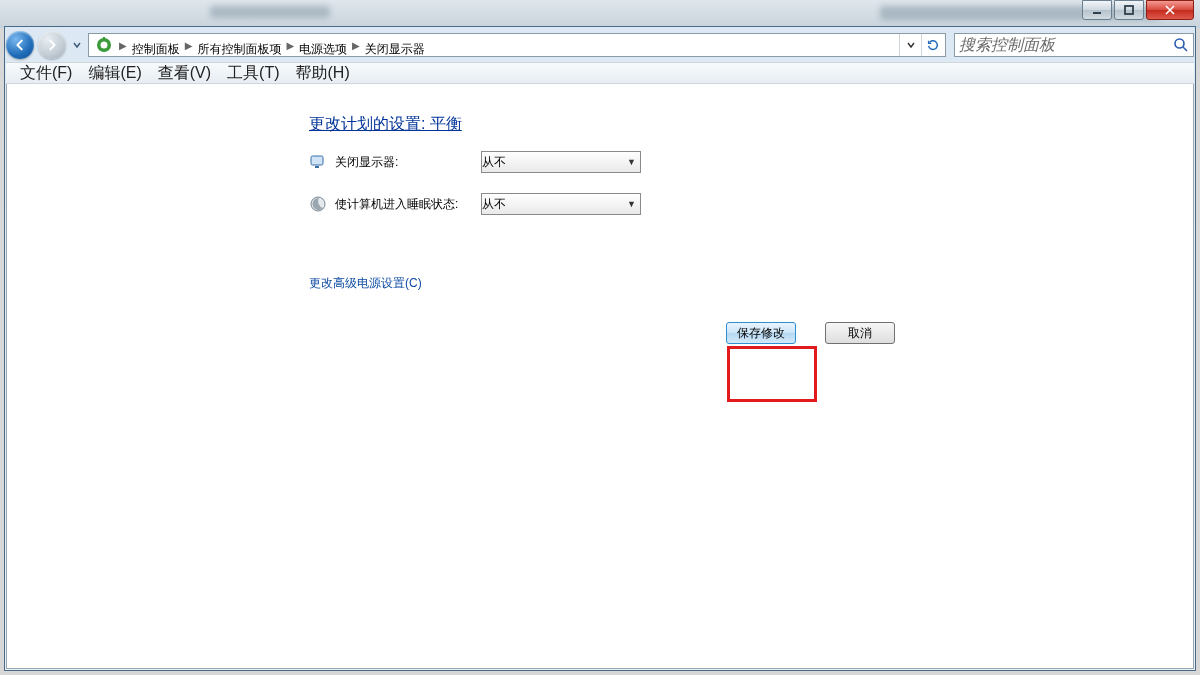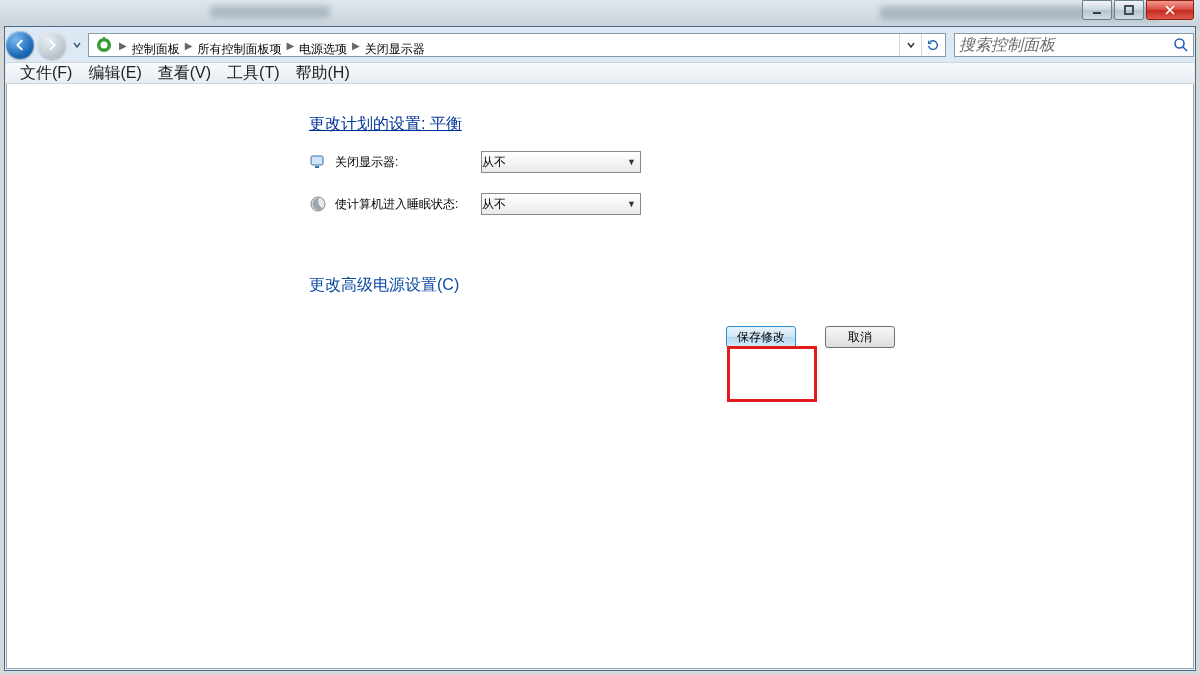--- a/index.html
+++ b/index.html
@@ -33,21 +33,21 @@
     .client { position:absolute; top:84px; left:6px; right:6px; bottom:6px; background:#fff; border:1px solid #9aa6b0; border-top:none;}
     .outer-chrome { position:absolute; top:26px; left:4px; right:4px; bottom:4px; border:1px solid #4a6b88; background:linear-gradient(#dce8f3,#e9f1f8);}
     .content { position:absolute; top:0; left:0; right:0; bottom:0; padding: 30px 0 0 0;}
     .page-title { color:#003399; font-size:16px; margin-left:302px; margin-bottom:16px;text-decoration:underline;}
     .page-sub { font-size:12px; color:#222; margin-left:302px; margin-bottom:40px;}
     .setting-row { display:flex; align-items:center; margin-left:302px; margin-bottom:20px; font-size:12px; color:#000;}
     .setting-ico { width:18px; height:18px; margin-right:8px; display:flex; align-items:center; justify-content:center;}
     .setting-label { width:146px;}
     .combo { width:160px; height:22px; border:1px solid #8a8a8a; background:linear-gradient(#fff,#e9e9e9); display:flex; align-items:center; padding:0 0; font-size:12px; position:relative; cursor:default;}
     .combo .arrow { position:absolute; right:4px; top:50%; transform:translateY(-50%); font-size:9px; color:#333;}
-    .link { display:block; margin-left:302px; font-size:16px; color:#0b4aa2; margin-bottom:14px; cursor:pointer;}
+    .link { display:block; margin-left:302px; font-size:12px; color:#0b4aa2; margin-bottom:14px; cursor:pointer;}
     .btn-row { margin-top:30px; margin-left:302px; width:586px; display:flex; justify-content:flex-end; gap:29px;}
     .btn { width:70px; height:22px; font-size:12px; border:1px solid #707070; background:linear-gradient(#f6f6f6,#dedede); border-radius:3px; cursor:default; display:flex; align-items:center; justify-content:center;}
     .btn.primary { border:1px solid #2f8fd3; background:linear-gradient(#eaf4fc,#cde6f8 48%,#b6d9f3 52%,#d3e9f9);}
     .highlight-box { position:absolute; top:262px; left:720px; width:90px; height:56px; border:3px solid #e11b1b; pointer-events:none;}
   </style>
 </head>
 <body>
 
 <div class="window-wrap">
   <div class="backdrop-blur">

